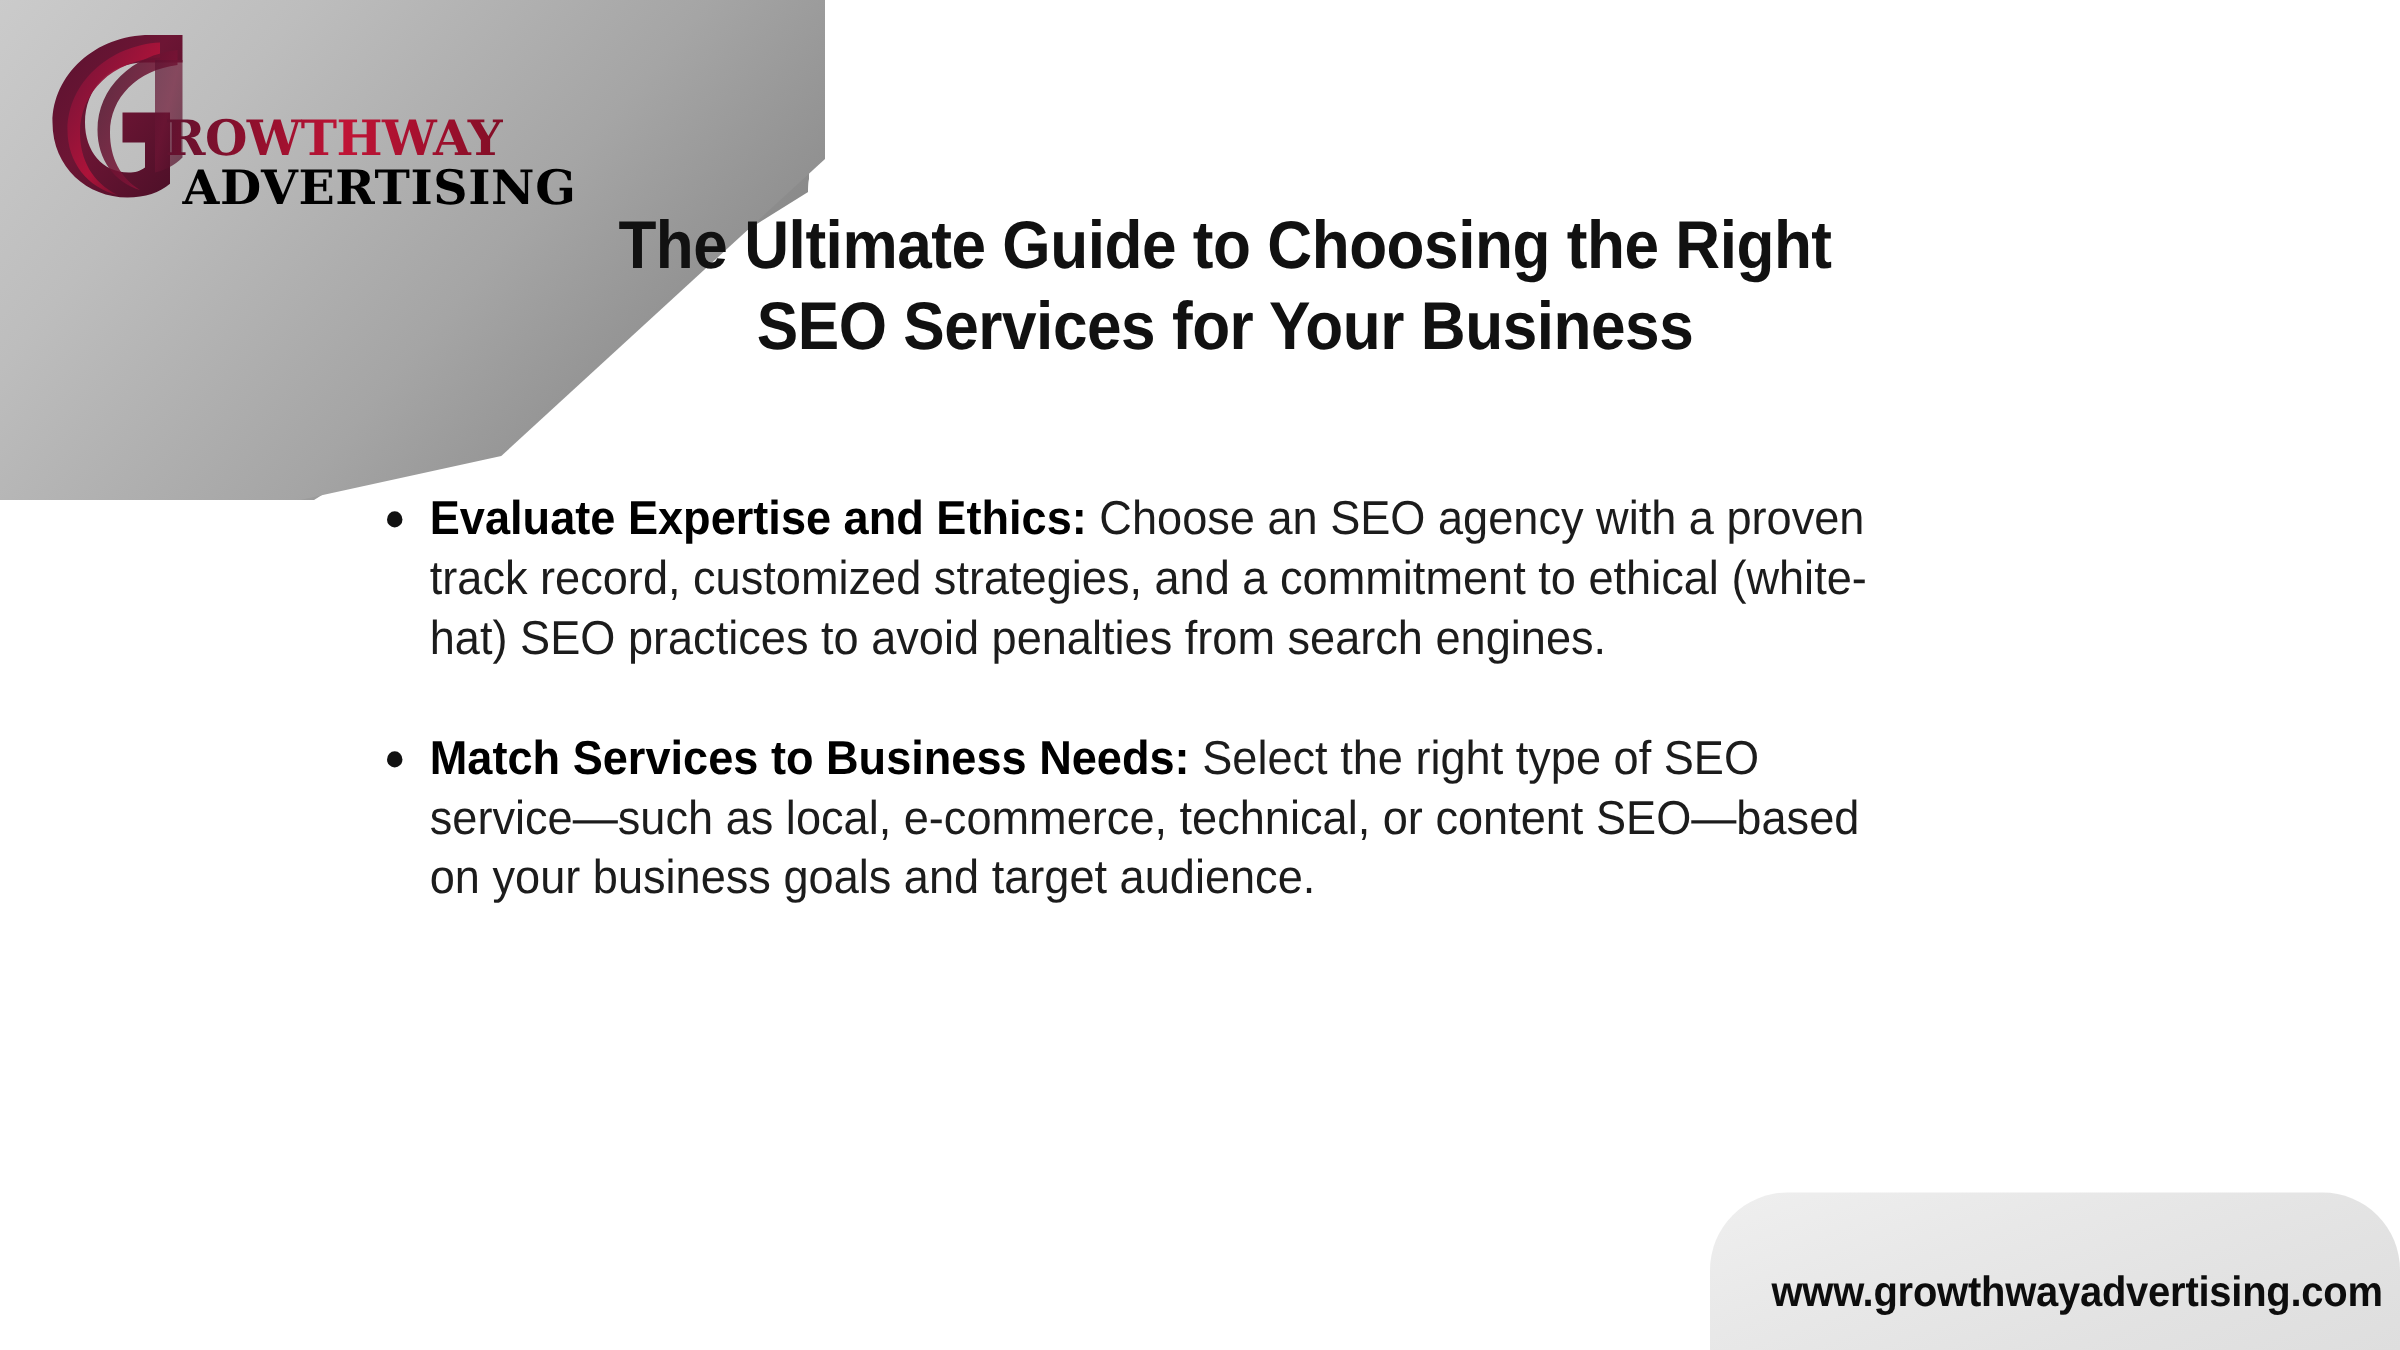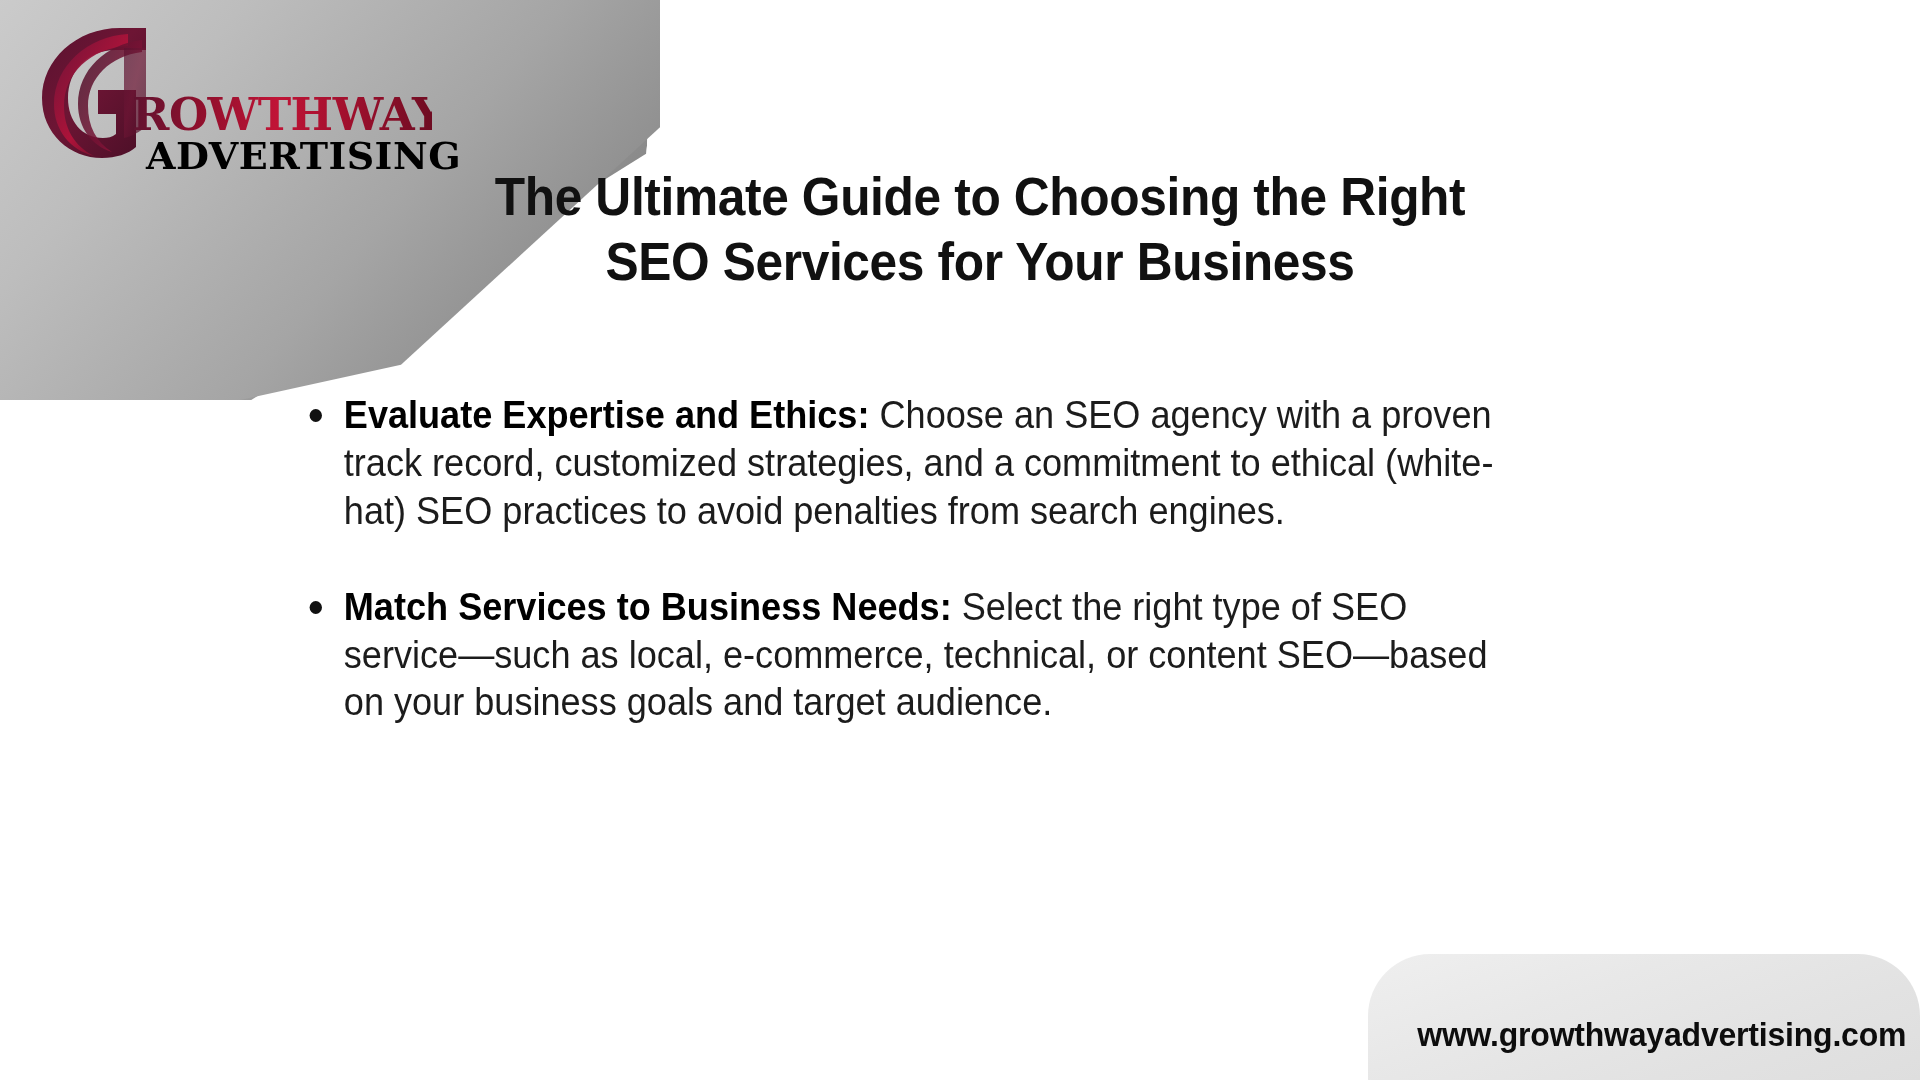--- a/index.html
+++ b/index.html
@@ -57,21 +57,21 @@
   }
   .logo-wordmark {
     position: absolute;
     left: 108px;
     top: 74px;
     width: 300px;
   }
   .logo-line1 {
     font-family: "DejaVu Serif", serif;
     font-weight: 700;
-    font-size: 45px;
+    font-size: 39px;
     letter-spacing: -0.5px;
     line-height: 1;
     background: linear-gradient(96deg, #5e1330 0%, #8d0f2c 22%, #c01436 48%, #a3102e 70%, #6d0c22 100%);
     -webkit-background-clip: text;
     background-clip: text;
     color: transparent;
     white-space: nowrap;
     text-shadow: none;
   }
   .logo-line2 {

